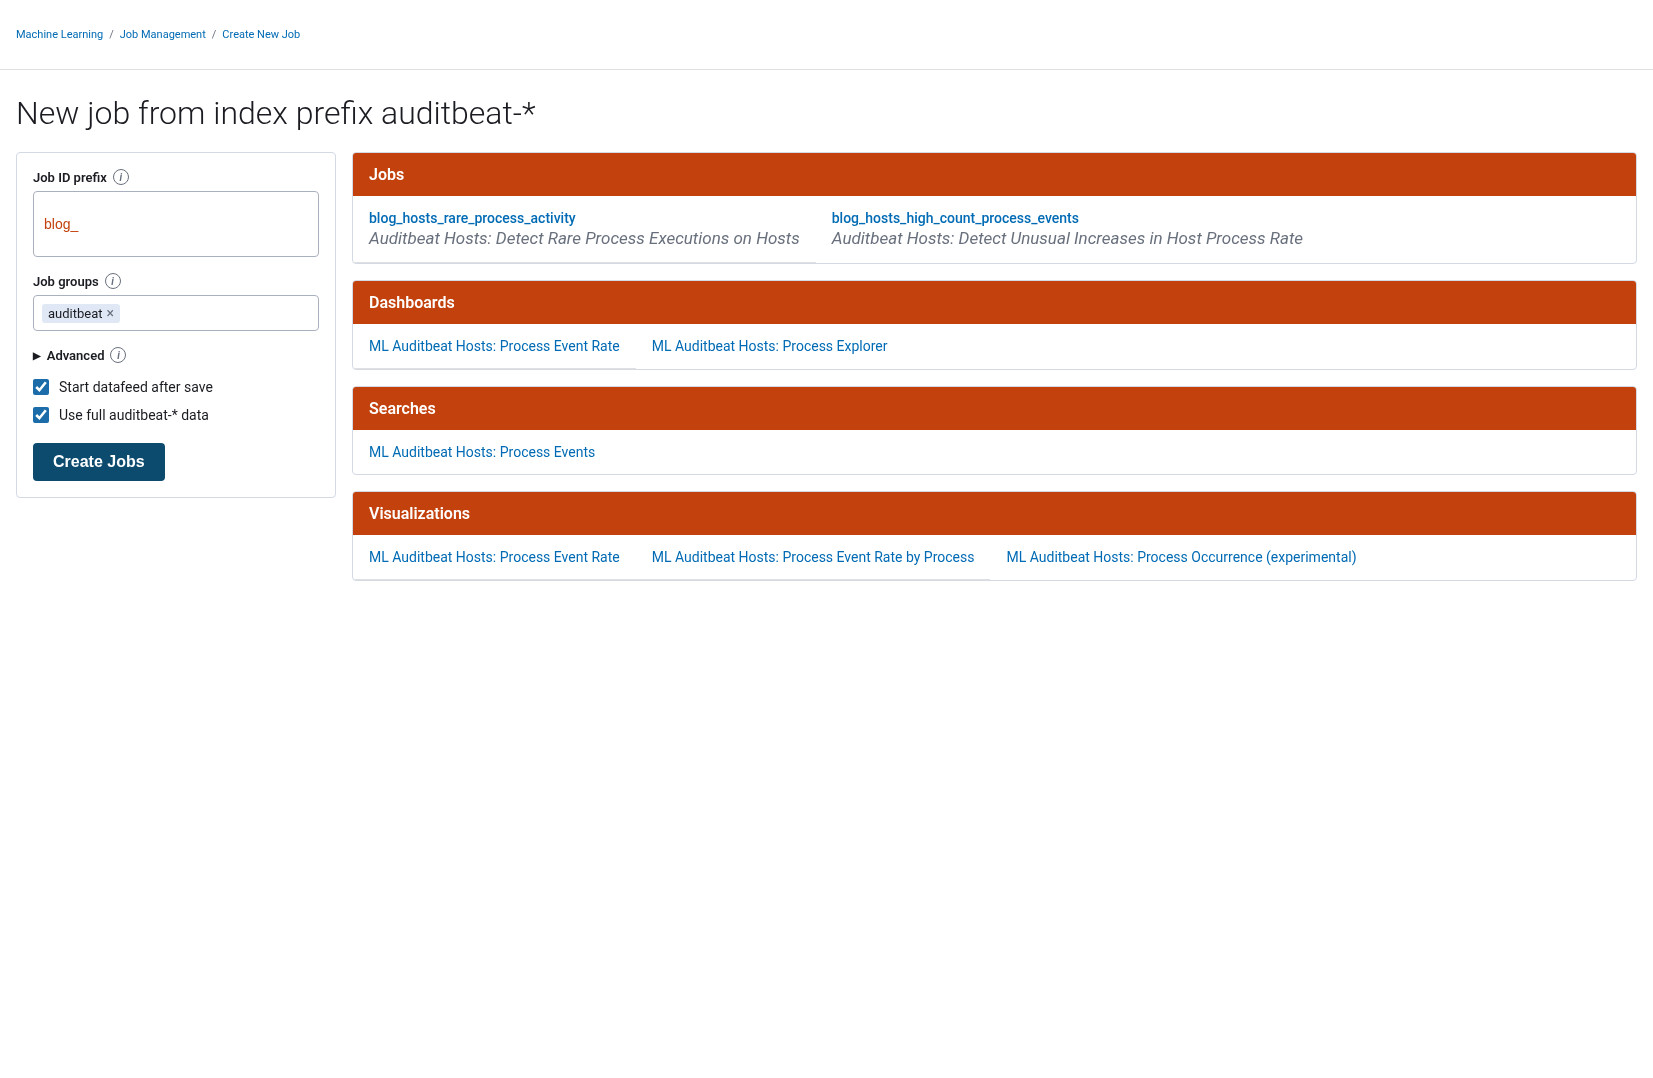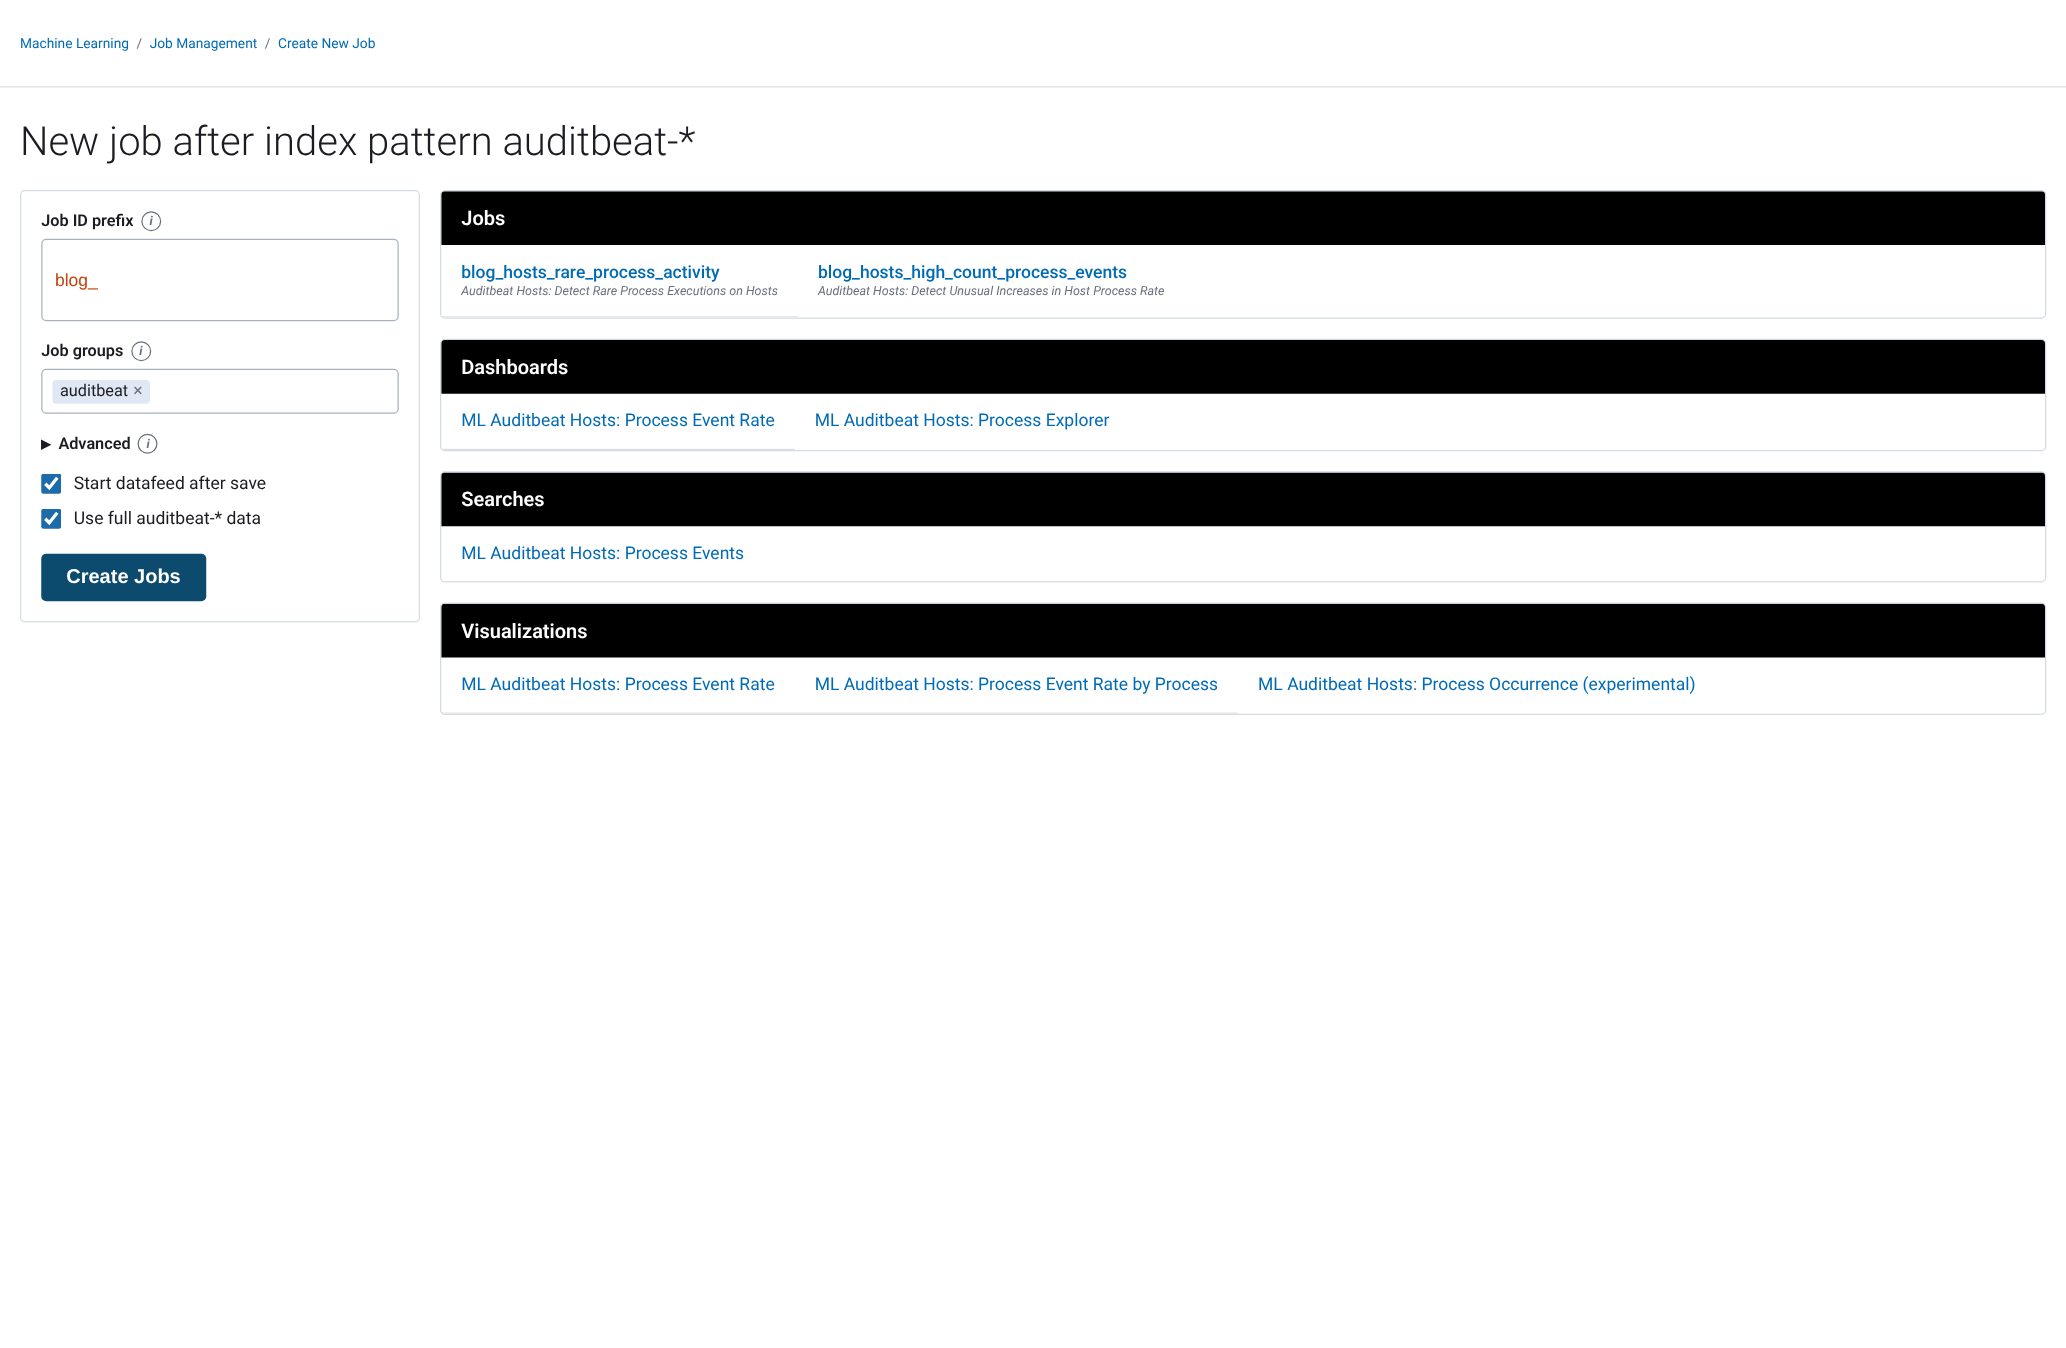--- a/index.html
+++ b/index.html
@@ -200,21 +200,21 @@
 
     
     .section {
       border: 1px solid #d3dae6;
       border-radius: 4px;
       overflow: hidden;
       margin-bottom: 16px;
     }
 
     .section-header {
-      background: #000000;
+      background: #c2410c;
       color: #fff;
       font-size: 16px;
       font-weight: 600;
       padding: 12px 16px;
     }
 
     .section-items {
       display: flex;
       flex-direction: row;
     }
@@ -231,21 +231,21 @@
       color: #006bb4;
       font-size: 14px;
       font-weight: 500;
       text-decoration: none;
       display: block;
       margin-bottom: 2px;
     }
 
     .item-desc {
       color: #69707d;
-      font-size: 10px;
+      font-size: 17px;
       font-style: italic;
     }
 
     .simple-item {
       padding: 14px 16px;
       border-bottom: 1px solid #e0e0e0;
       color: #006bb4;
       font-size: 14px;
     }
     .simple-item:last-child {
@@ -261,21 +261,21 @@
 <body>
 
 <nav class="breadcrumb">
   <a href="#">Machine Learning</a>
   <span>/</span>
   <a href="#">Job Management</a>
   <span>/</span>
   <a href="#">Create New Job</a>
 </nav>
 
-<h1 class="page-title">New job after index pattern auditbeat-*</h1>
+<h1 class="page-title">New job from index prefix auditbeat-*</h1>
 
 <div class="main-layout">
 
   <div class="job-settings-panel">
     <div class="panel-body">
 
       
       <div class="form-group">
         <label class="form-label">
           <span>Job ID prefix</span>

